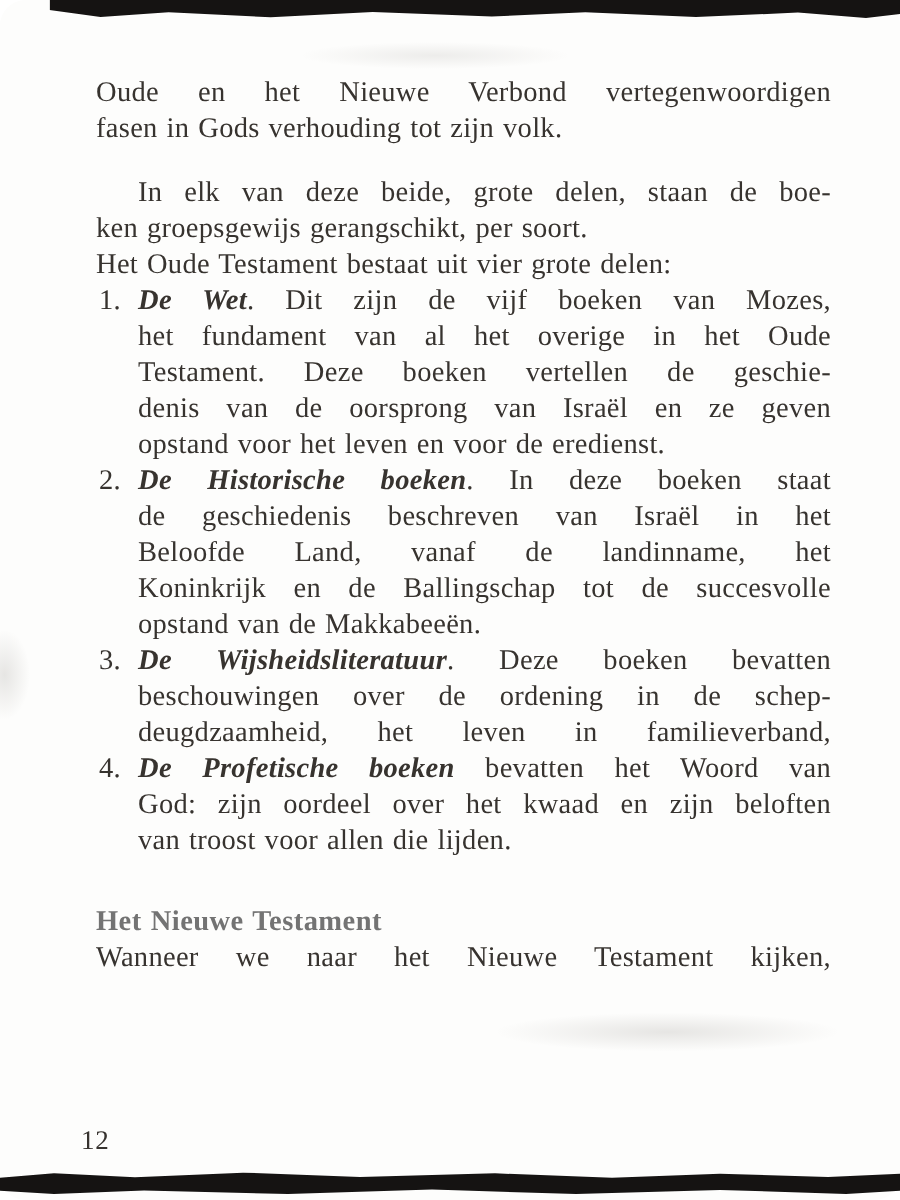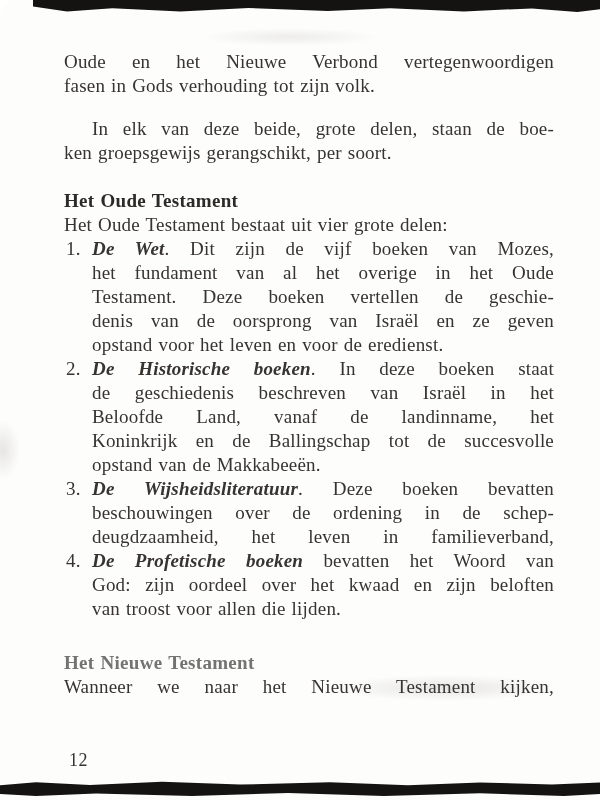--- a/index.html
+++ b/index.html
@@ -45,42 +45,41 @@
   .block-heading {
     font-weight: bold;
     margin-top: 24px;
     letter-spacing: 0.3px;
   }
   .block-list + .block-heading { margin-top: 30px; }
   .block-list { position: relative; padding-left: 28px; }
   .num { position: absolute; left: 2px; top: 0; }
   .lead { font-style: italic; font-weight: bold; }
   .page-number {
-    position: absolute; left: 69px; top: 750px;
+    position: absolute; left: 54px; top: 750px;
     font-size: 18px; letter-spacing: 0.5px;
   }
 </style>
 </head>
 <body>
 
 <div class="page" style="background: rgb(253, 253, 252);">
   <div class="smudge s1"></div>
   <div class="smudge s2"></div>
   <div class="smudge s3"></div>
 
   <div class="column" style="color: rgb(55, 51, 47);">
       <div class="block-para">
         <div class="line"><span>Oude en het Nieuwe Verbond vertegenwoordigen</span></div>
         <div class="line last"><span>fasen in Gods verhouding tot zijn volk.</span></div>
       </div>
       <div class="block-para">
         <div class="line indent"><span>In elk van deze beide, grote delen, staan de boe-</span></div>
         <div class="line last"><span>ken groepsgewijs gerangschikt, per soort.</span></div>
       </div>
-      <div class="block-heading" style="color: rgb(45, 42, 38);">Het Oude Testament</div>
       <div class="block-para">
         <div class="line last"><span>Het Oude Testament bestaat uit vier grote delen:</span></div>
       </div>
       <div class="block-list">
         <span class="num">1.</span>
         <div>
           <div class="line"><span class="lead">De Wet</span><span>. Dit zijn de vijf boeken van Mozes,</span></div>
           <div class="line"><span>het fundament van al het overige in het Oude</span></div>
           <div class="line"><span>Testament. Deze boeken vertellen de geschie-</span></div>
           <div class="line"><span>denis van de oorsprong van Israël en ze geven</span></div>

